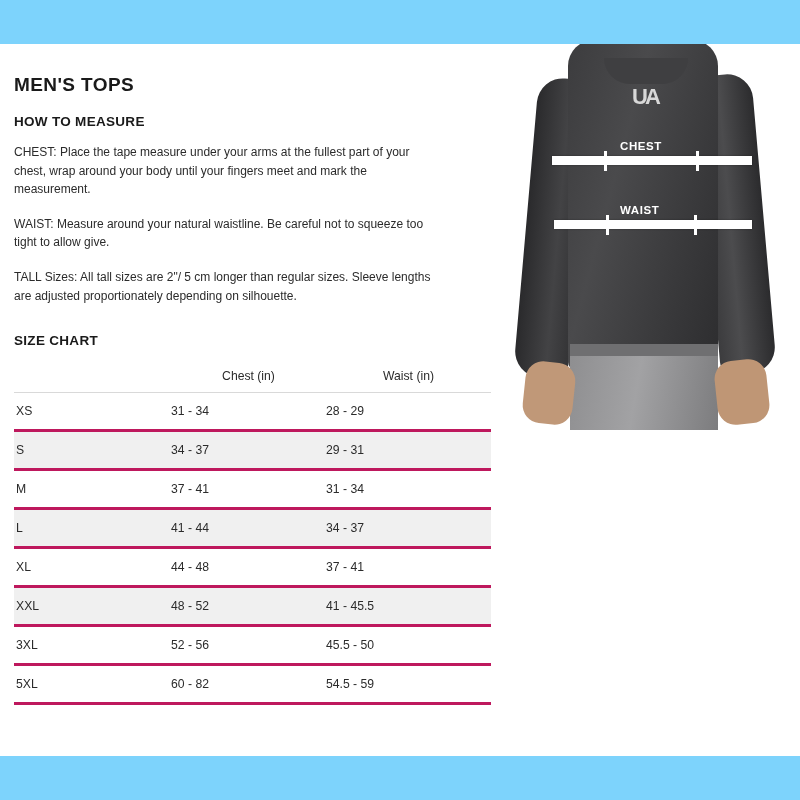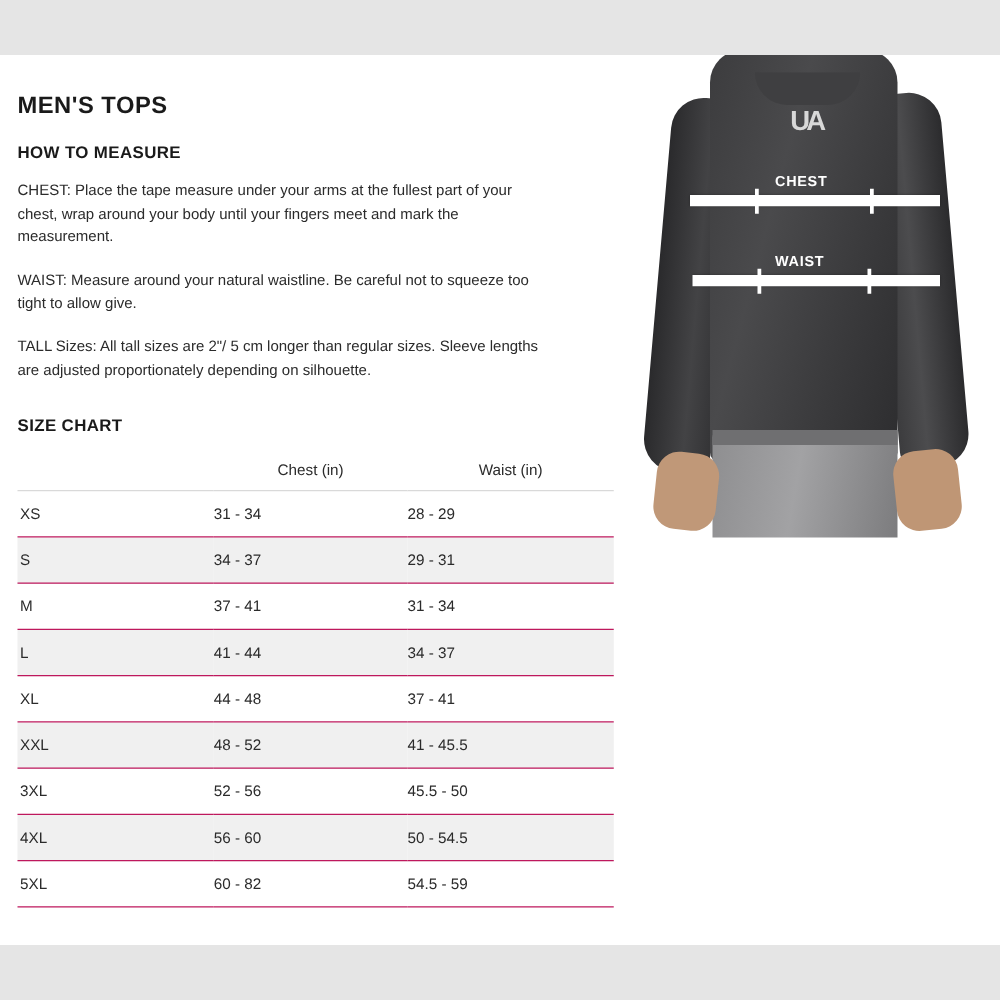--- a/index.html
+++ b/index.html
@@ -4,21 +4,21 @@
 <style>
   html, body {
     margin: 0;
     padding: 0;
     background: #000000;
   }
   #page {
     width: 800px;
     height: 800px;
     position: relative;
-    background: #e5e5e5;
+    background: #7dd3fc;
     overflow: hidden;
     font-family: "Liberation Sans", sans-serif;
   }
   #sheet {
     position: absolute;
     left: 0;
     top: 44px;
     width: 800px;
     height: 712px;
     background: #ffffff;
@@ -67,21 +67,21 @@
     font-size: 12.2px;
     font-weight: normal;
     color: #2b2b2b;
     padding: 9px 0 9px 0;
     border-bottom: 1px solid #d9d9d9;
   }
   table.size-chart td {
     font-size: 12.2px;
     color: #2b2b2b;
     padding: 11px 0 11px 0;
-    border-bottom: 1px solid #be185d;
+    border-bottom: 3px solid #be185d;
   }
   table.size-chart tr.alt td {
     background: #f0f0f0;
   }
   .col-size { width: 155px; padding-left: 2px !important; }
   .col-chest { width: 155px; }
   .col-waist { width: 165px; }
   table.size-chart td.col-size,
   table.size-chart th.col-size { padding-left: 2px; }
 
@@ -294,25 +294,20 @@
           </tr>
           <tr class="alt">
             <td class="col-size">XXL</td>
             <td class="col-chest">48 - 52</td>
             <td class="col-waist">41 - 45.5</td>
           </tr>
           <tr>
             <td class="col-size">3XL</td>
             <td class="col-chest">52 - 56</td>
             <td class="col-waist">45.5 - 50</td>
-          </tr>
-          <tr class="alt">
-            <td class="col-size">4XL</td>
-            <td class="col-chest">56 - 60</td>
-            <td class="col-waist">50 - 54.5</td>
           </tr>
           <tr>
             <td class="col-size">5XL</td>
             <td class="col-chest">60 - 82</td>
             <td class="col-waist">54.5 - 59</td>
           </tr>
         </tbody>
       </table>
     </div>
 

